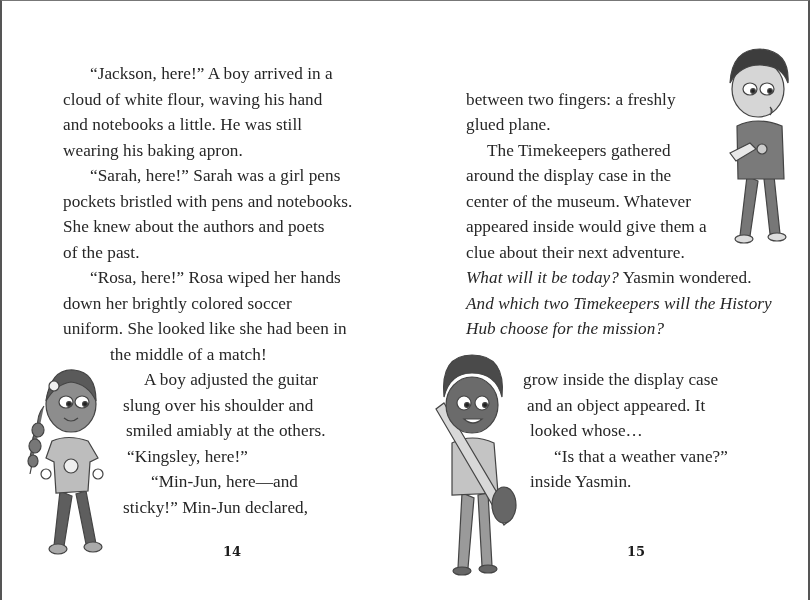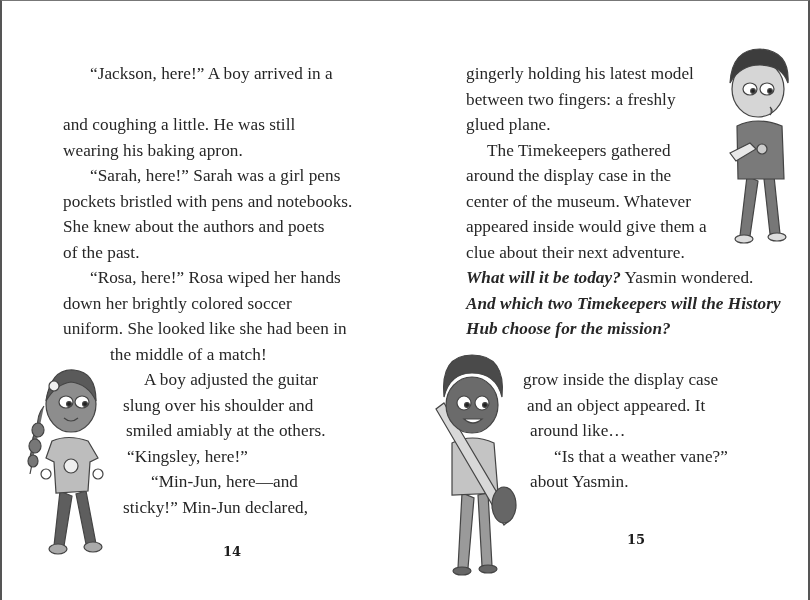--- a/index.html
+++ b/index.html
@@ -16,35 +16,36 @@
     border-top: 1px solid #777;
     border-right: 2px solid #555;
   }
   .page { position: absolute; top: 0; height: 600px; }
   .page-left { left: 0; width: 405px; }
   .page-right { left: 405px; width: 405px; }
   .line {
     position: absolute; white-space: nowrap;
     font-size: 17.2px; line-height: 20px; letter-spacing: 0.05px;
   }
-  .it { font-style: italic; font-weight: bold; }
+  .it { font-style: italic; }
   .pagenum {
     position: absolute; font-family: "DejaVu Serif", serif; font-weight: bold;
     font-size: 13px; color: #1c1c1c; margin-left: 24px;
   }
   .illus { position: absolute; }
 </style>
 </head>
 <body>
 
 <div class="spread">
 
   <div class="page page-left">
     <div class="line" style="left:88px;top:63px">“Jackson, here!” A boy arrived in a</div>
-    <div class="line" style="left:61px;top:114px">and coughing a little. He was still</div>
+    <div class="line" style="left:61px;top:89px">cloud of white flour, waving his hand</div>
+    <div class="line" style="left:61px;top:114px">and notebooks a little. He was still</div>
     <div class="line" style="left:61px;top:140px">wearing his baking apron.</div>
     <div class="line" style="left:88px;top:165px">“Sarah, here!” Sarah was a girl pens</div>
     <div class="line" style="left:61px;top:191px">pockets bristled with pens and notebooks.</div>
     <div class="line" style="left:61px;top:216px">She knew about the authors and poets</div>
     <div class="line" style="left:61px;top:242px">of the past.</div>
     <div class="line" style="left:88px;top:267px">“Rosa, here!” Rosa wiped her hands</div>
     <div class="line" style="left:61px;top:293px">down her brightly colored soccer</div>
     <div class="line" style="left:61px;top:318px">uniform. She looked like she had been in</div>
     <div class="line" style="left:108px;top:344px">the middle of a match!</div>
     <div class="line" style="left:142px;top:369px">A boy adjusted the guitar</div>
@@ -81,40 +82,39 @@
         <ellipse cx="50" cy="56" rx="7" ry="6" fill="#fff"></ellipse>
         <ellipse cx="66" cy="56" rx="7" ry="6" fill="#fff"></ellipse>
         <circle cx="53" cy="58" r="2.4" fill="#222"></circle>
         <circle cx="69" cy="58" r="2.4" fill="#222"></circle>
         <path d="M48 72 Q55 78 62 72" fill="none"></path>
       </g>
     </svg>
   </div>
 
   <div class="page page-right">
-    <div class="line" style="left:59px;top:63px">gingerly holding his latest model</div>
     <div class="line" style="left:59px;top:89px">between two fingers: a freshly</div>
     <div class="line" style="left:59px;top:114px">glued plane.</div>
     <div class="line" style="left:80px;top:140px">The Timekeepers gathered</div>
     <div class="line" style="left:59px;top:165px">around the display case in the</div>
     <div class="line" style="left:59px;top:191px">center of the museum. Whatever</div>
     <div class="line" style="left:59px;top:216px">appeared inside would give them a</div>
     <div class="line" style="left:59px;top:242px">clue about their next adventure.</div>
     <div class="line" style="left:59px;top:267px">
       <span class="it">What will it be today?</span><span> Yasmin wondered.</span>
     </div>
     <div class="line it" style="left:59px;top:293px">And which two Timekeepers will the History</div>
     <div class="line it" style="left:59px;top:318px">Hub choose for the mission?</div>
     <div class="line" style="left:116px;top:369px">grow inside the display case</div>
     <div class="line" style="left:120px;top:395px">and an object appeared. It</div>
-    <div class="line" style="left:123px;top:420px">around like…</div>
+    <div class="line" style="left:123px;top:420px">looked whose…</div>
     <div class="line" style="left:147px;top:446px">“Is that a weather vane?”</div>
-    <div class="line" style="left:123px;top:471px">about Yasmin.</div>
+    <div class="line" style="left:123px;top:471px">inside Yasmin.</div>
 
-    <div class="pagenum" style="left:196px;top:531px">15</div>
+    <div class="pagenum" style="left:196px;top:543px">15</div>
 
     <svg class="illus" style="left:305px;top:30px" width="95" height="220" viewBox="0 0 95 220">
       <g stroke="#444" stroke-width="1.2">
         <path d="M35 145 L28 205 L38 205 L46 150 Z" fill="#777"></path>
         <path d="M52 148 L58 203 L68 203 L62 145 Z" fill="#777"></path>
         <ellipse cx="32" cy="208" rx="9" ry="4" fill="#ddd"></ellipse>
         <ellipse cx="65" cy="206" rx="9" ry="4" fill="#ddd"></ellipse>
         <path d="M25 95 Q45 85 70 95 L72 148 L26 148 Z" fill="#7a7a7a"></path>
         <path d="M18 122 L38 112 L44 118 L24 130 Z" fill="#e8e8e8"></path>
         <circle cx="50" cy="118" r="5" fill="#ccc"></circle>

